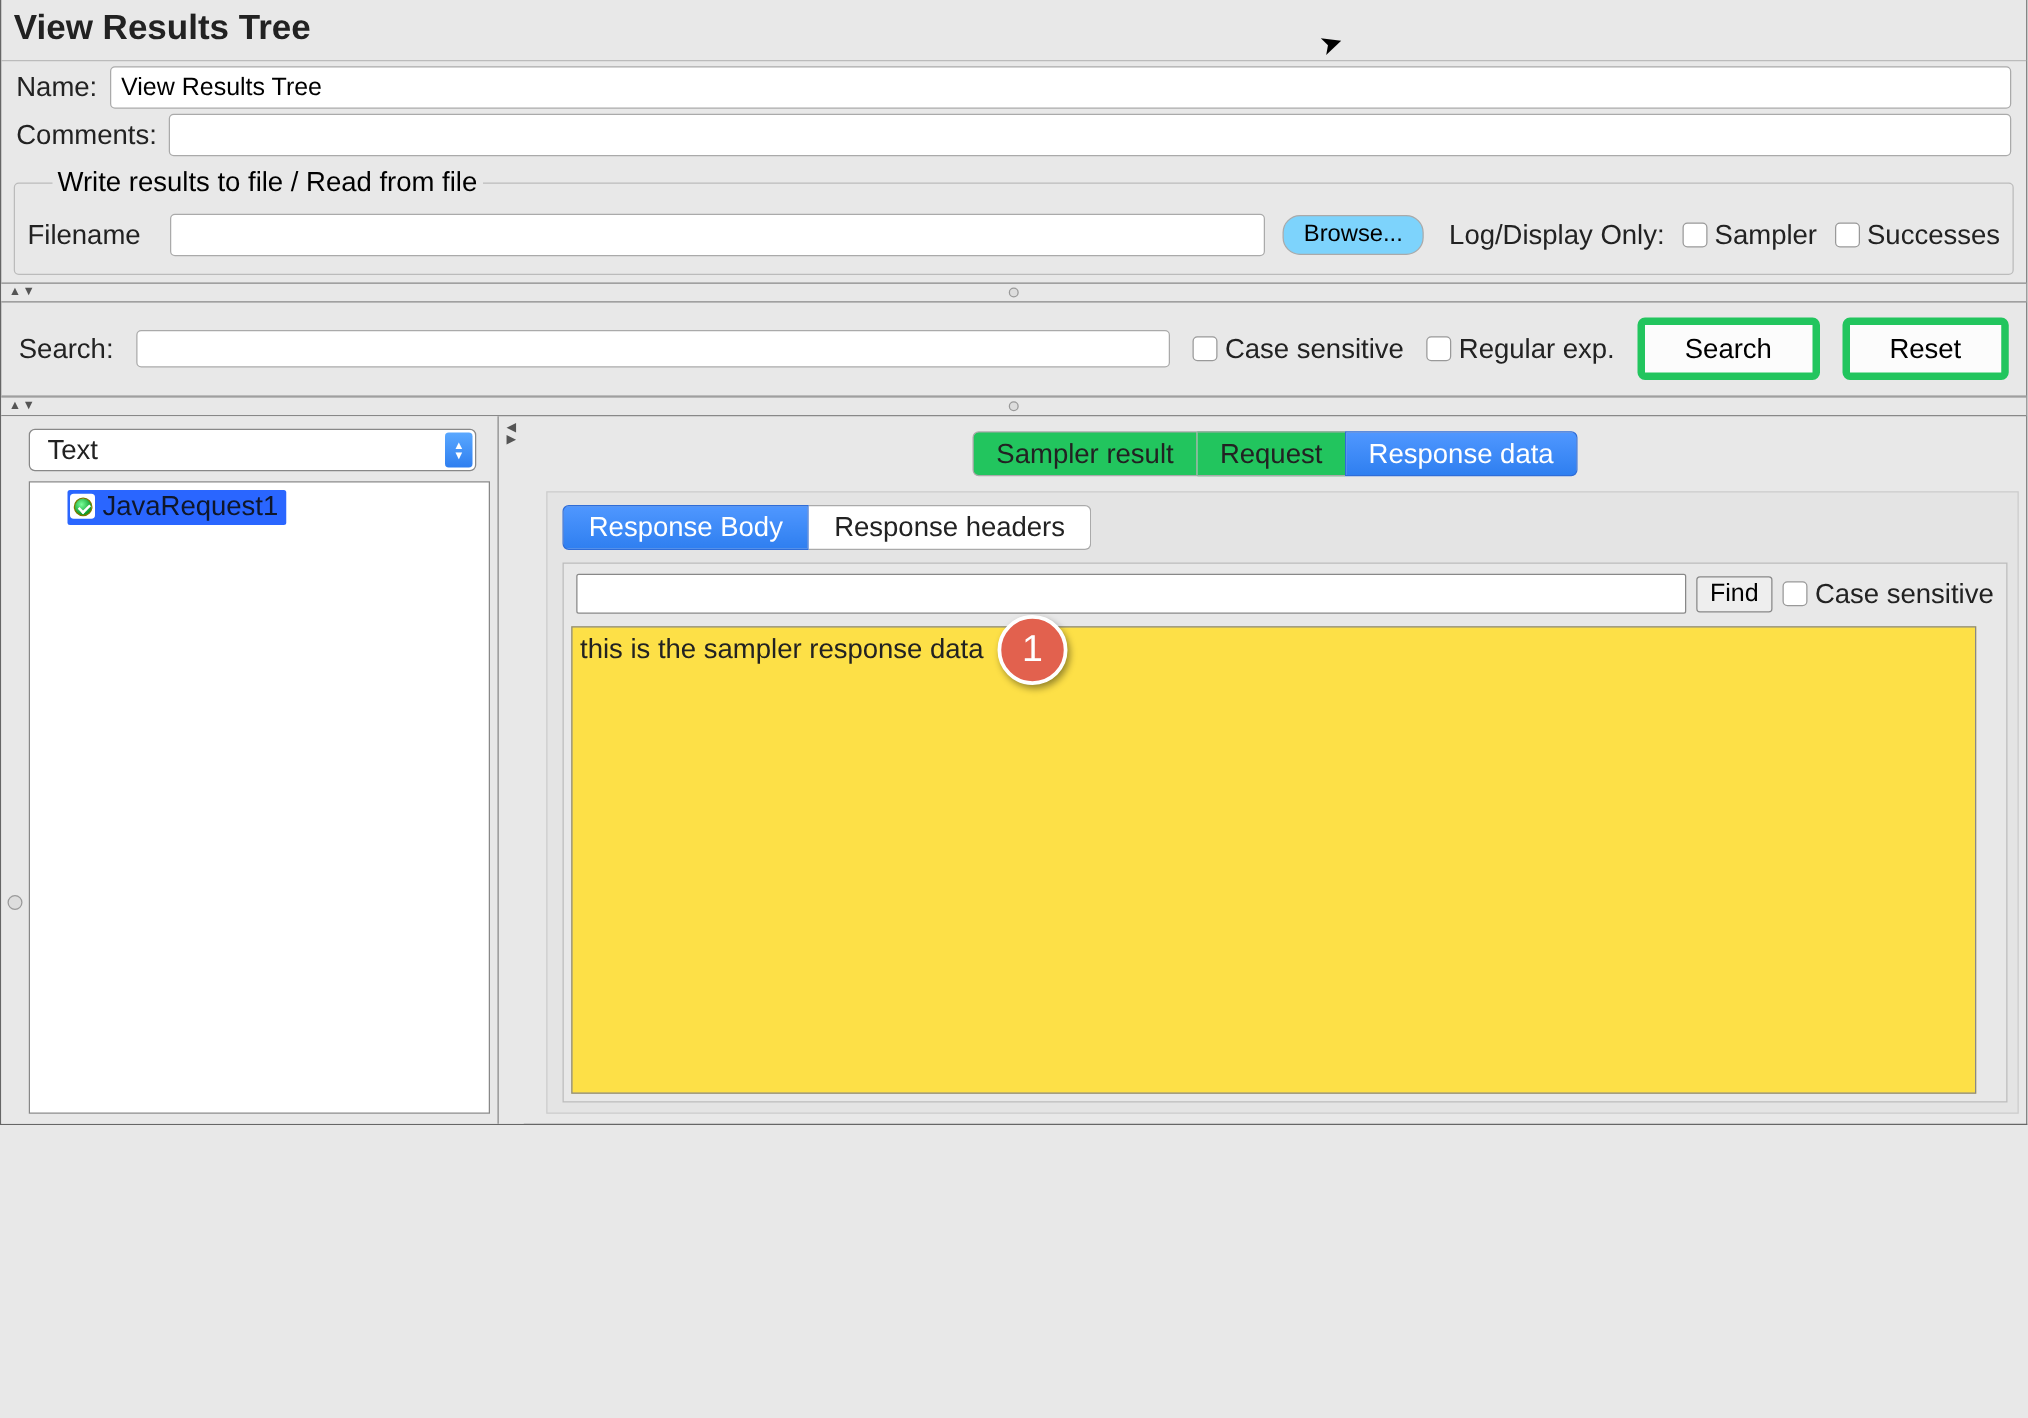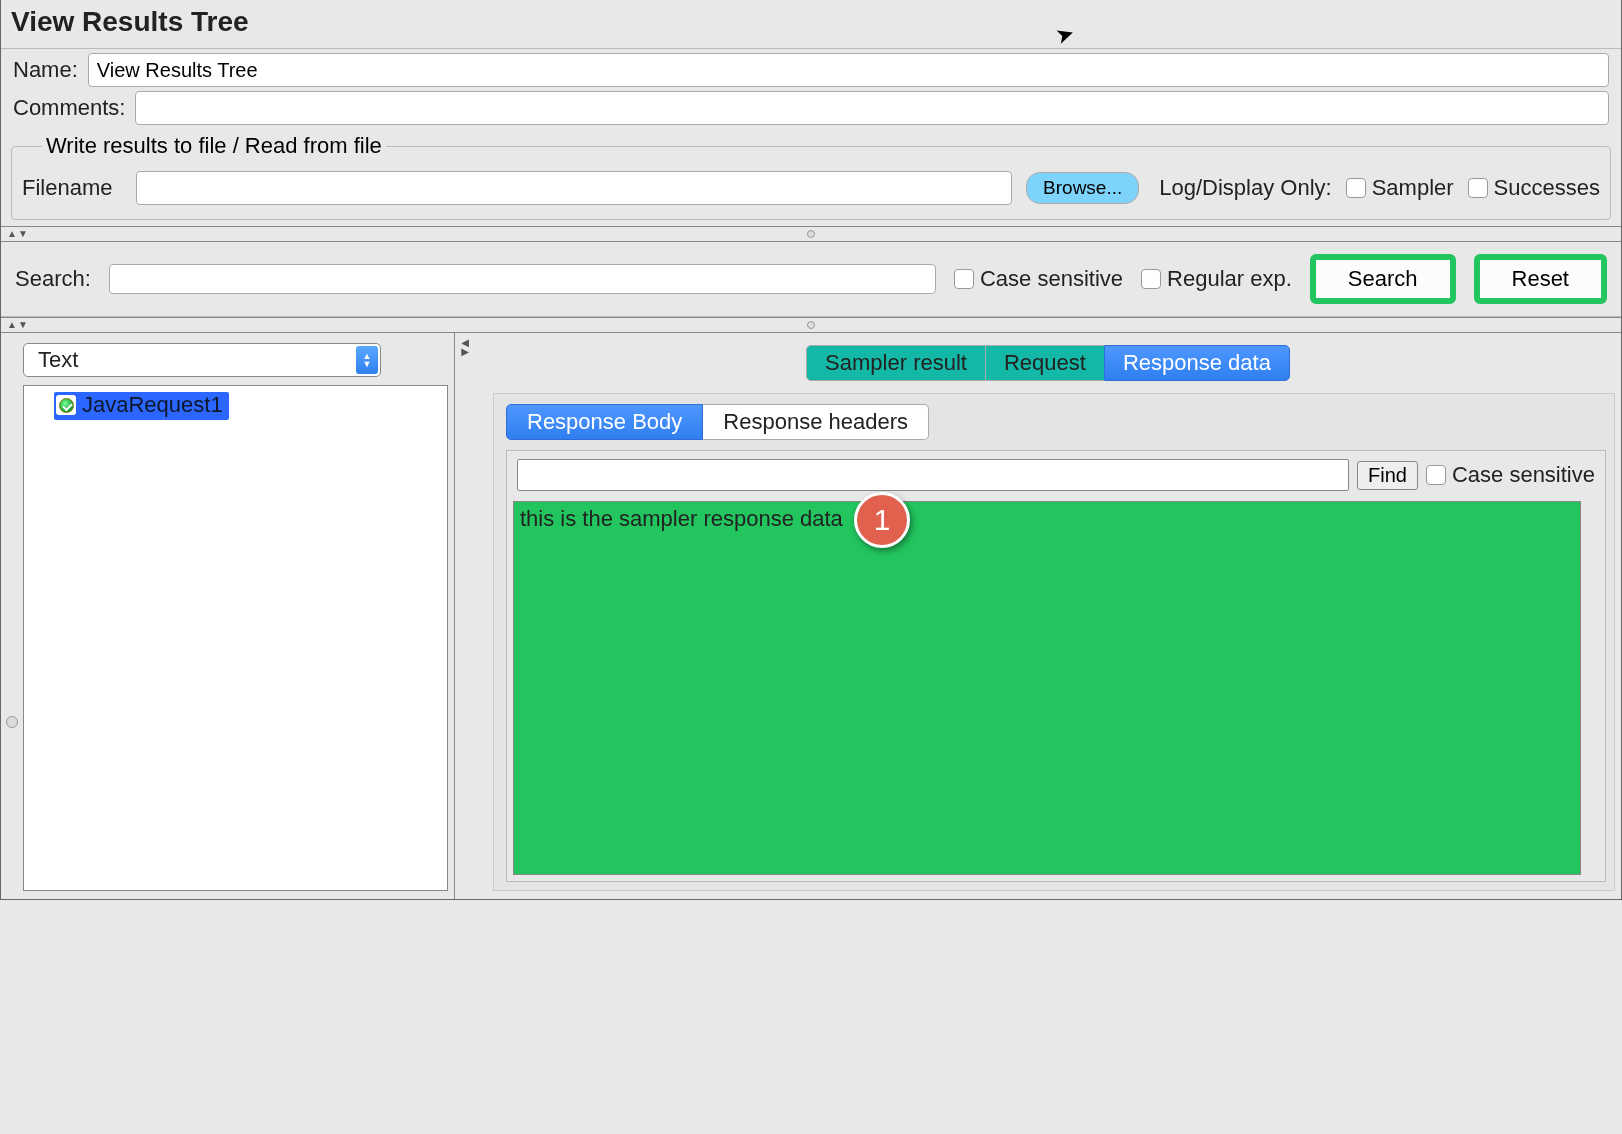--- a/index.html
+++ b/index.html
@@ -123,21 +123,21 @@
 
   
   .main-split {
     flex: 1;
     display: flex;
     min-height: 560px;
   }
 
   
   .left-panel {
-    width: 454px;
+    width: 398px;
     border-right: 1px solid #888;
     background: #e8e8e8;
     display: flex;
     flex-direction: column;
     position: relative;
     padding-top: 10px;
   }
   .renderer-select {
     margin: 0 12px 6px 22px;
     height: 34px;
@@ -213,21 +213,21 @@
     flex: 1;
     display: flex;
     flex-direction: column;
     padding: 8px 0 8px 0;
   }
   .tabs-row {
     display: flex; justify-content: center; gap: 0;
     padding: 4px 8px 12px 8px;
   }
   .tab {
-    background: #14b8a6;
+    background: #22c55e;
     border: 1px solid #aaa;
     padding: 4px 18px;
     font-size: 22px;
     cursor: pointer;
   }
   .tab:first-child { border-radius: 5px 0 0 5px; }
   .tab:last-child { border-radius: 0 5px 5px 0; }
   .tab.middle { border-left: none; border-right: none; }
   .tab.active {
     background: linear-gradient(#4f97ff,#2f7ff0);
@@ -281,21 +281,21 @@
     background: #eee;
     border: 1px solid #888;
     border-radius: 3px;
     padding: 2px 10px;
     font-size: 20px;
     cursor: pointer;
   }
   .response-text {
     flex:1;
     margin: 2px 24px 6px 6px;
-    background: #22c55e;
+    background: #fde047;
     border: 1px solid #888;
     padding: 4px 6px;
     font-size: 22px;
     position: relative;
   }
 
   
   .anno-badge {
     position: absolute;
     width: 56px; height: 56px;

